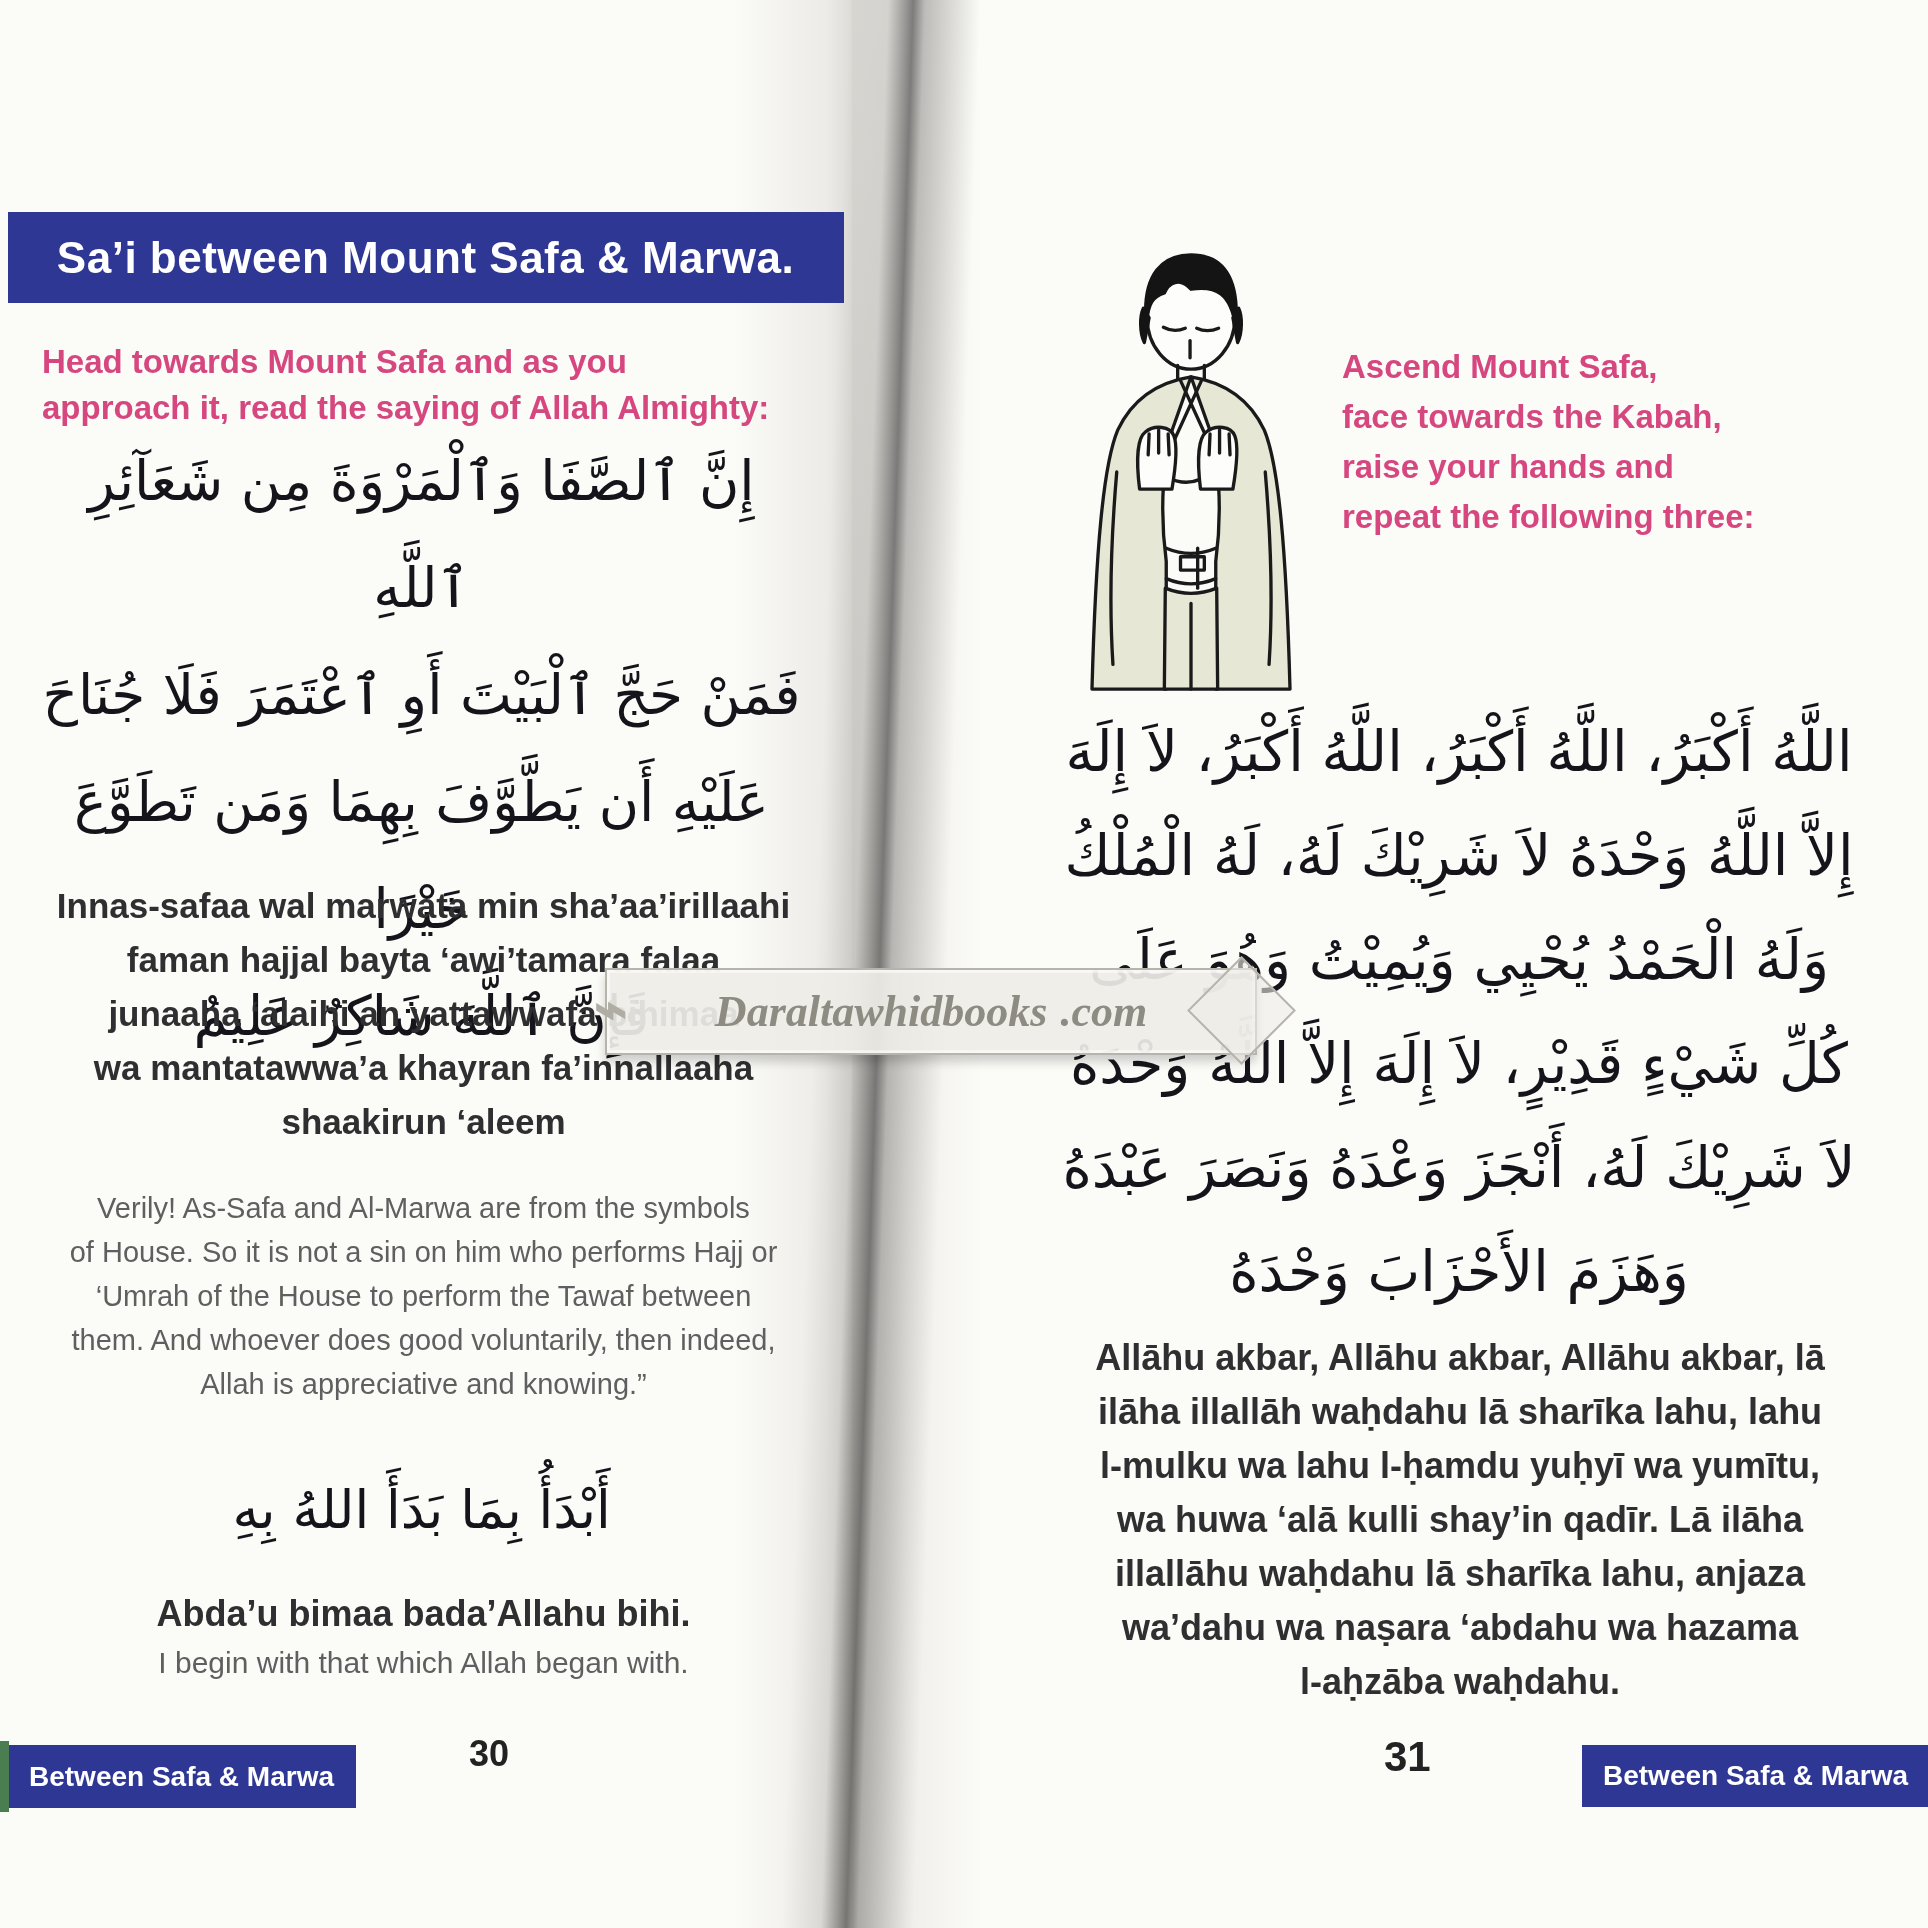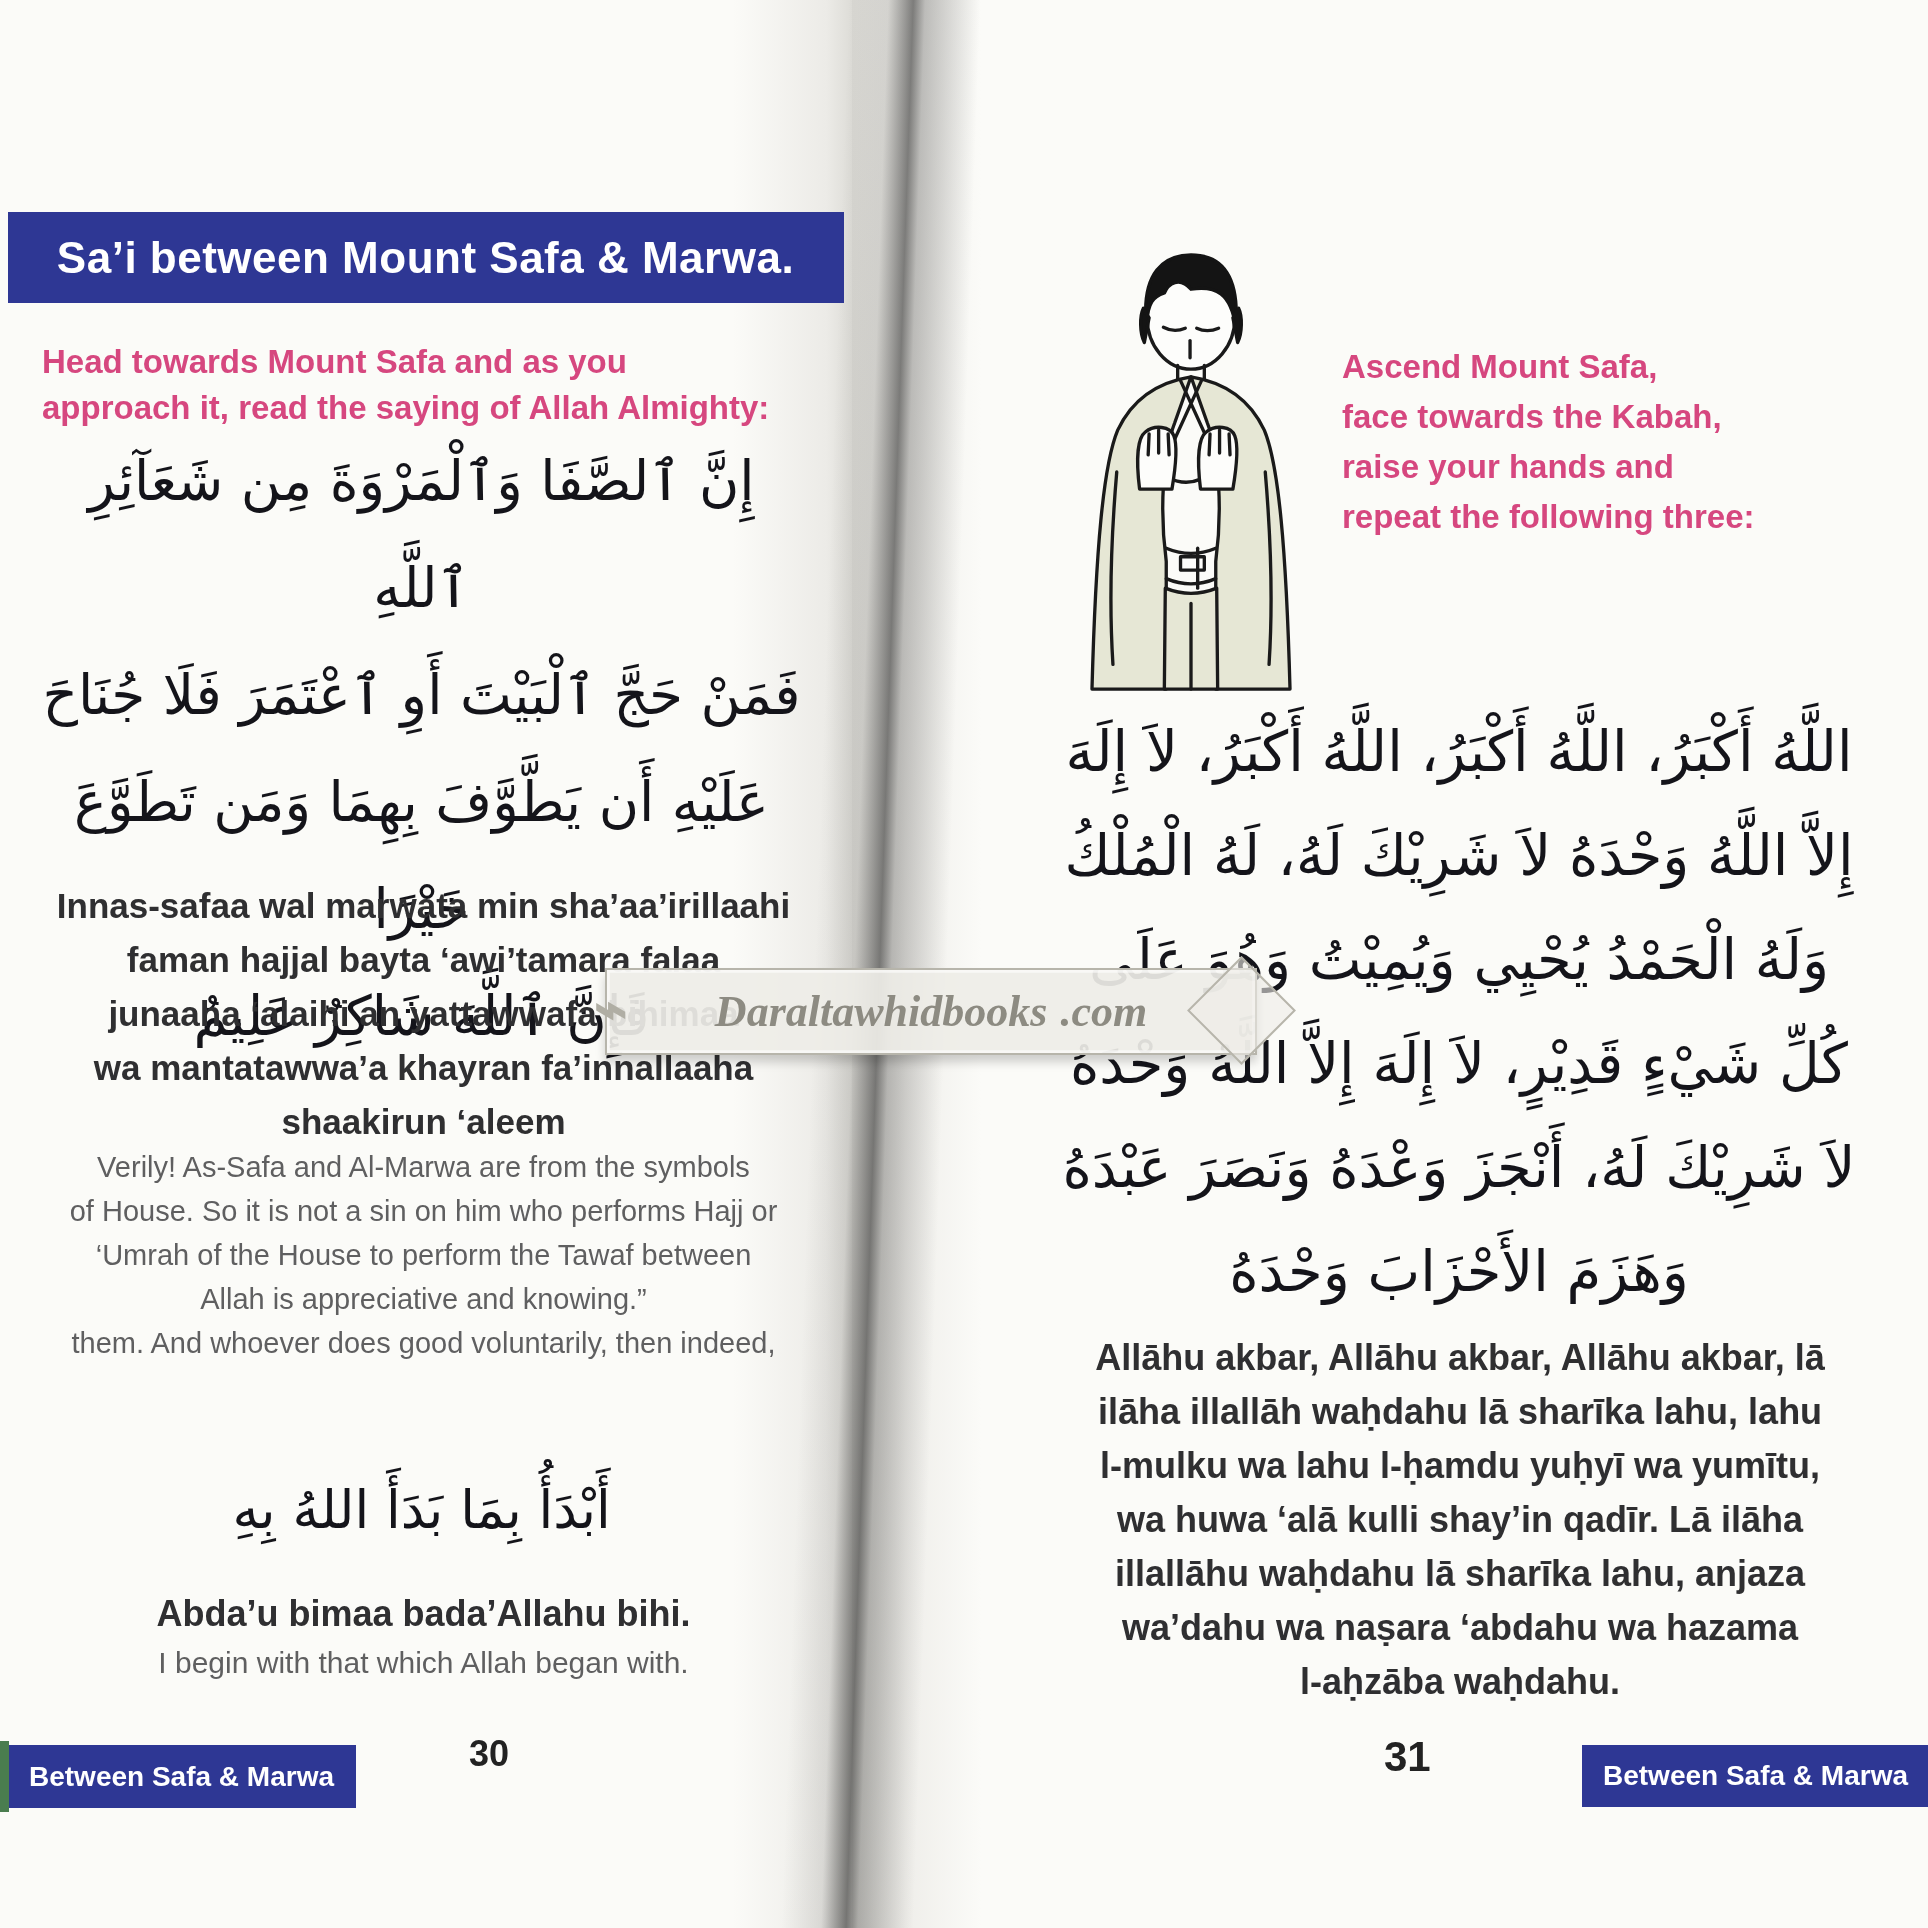--- a/index.html
+++ b/index.html
@@ -21,21 +21,21 @@
   #header-bar{position:absolute;left:7.5px;top:212px;width:836px;height:91px;font-size:44px;letter-spacing:0.5px;}
   .pink{color:#d6477f;font-weight:bold;text-align:left;}
   .ar{font-family:"DejaVu Sans",sans-serif;direction:rtl;text-align:center;color:#14141a;}
   .translit{font-weight:bold;color:#2f2f31;text-align:center;}
   .gray{color:#5f5f60;text-align:center;}
   .line{width:100%;}
   
   #l-instruction{position:absolute;left:42px;top:339px;width:763px;font-size:33px;line-height:46px;}
   #l-arabic{position:absolute;left:38px;top:428px;width:767px;font-size:55px;line-height:107px;}
   #l-translit{position:absolute;left:42px;top:879px;width:763px;font-size:35px;line-height:54px;}
-  #l-translation{position:absolute;left:42px;top:1145px;width:763px;font-size:29px;line-height:44px;}
+  #l-translation{position:absolute;left:42px;top:1186px;width:763px;font-size:29px;line-height:44px;}
   #l-then-say{position:absolute;left:42px;top:1403px;width:763px;font-size:34px;}
   #l-arabic2{position:absolute;left:38px;top:1458px;width:767px;font-size:53px;line-height:104px;}
   #l-translit2{position:absolute;left:42px;top:1593px;width:763px;font-size:36px;}
   #l-translation2{position:absolute;left:42px;top:1646px;width:763px;font-size:30px;}
   #l-pagenum{position:absolute;left:428px;top:1733px;width:122px;text-align:center;font-size:36px;font-weight:bold;color:#222;}
   #l-footer-bar{position:absolute;left:7.5px;top:1745px;width:348px;height:63px;font-size:28px;}
   #edge-strip{position:absolute;left:0;top:1741px;width:9.4px;height:71px;background:#4a7d4f;}
   
   #illustration{position:absolute;left:1045px;top:234px;width:292px;height:476px;}
   #r-instruction{position:absolute;left:1342px;top:342px;width:499px;font-size:33px;line-height:50px;}
@@ -92,22 +92,22 @@
     <div class="line">faman hajjal bayta ‘awi’tamara falaa</div>
     <div class="line">junaaha ‘alaihi an yattawwafa bihimaa</div>
     <div class="line">wa mantatawwa’a khayran fa’innallaaha</div>
     <div class="line">shaakirun ‘aleem</div>
   </div>
 
   <div id="l-translation" class="gray">
     <div class="line">Verily! As-Safa and Al-Marwa are from the symbols</div>
     <div class="line">of House. So it is not a sin on him who performs Hajj or</div>
     <div class="line">‘Umrah of the House to perform the Tawaf between</div>
+    <div class="line">them. And whoever does good voluntarily, then indeed,</div>
     <div class="line">Allah is appreciative and knowing.”</div>
-    <div class="line">them. And whoever does good voluntarily, then indeed,</div>
   </div>
 
 
   <div id="l-arabic2" class="ar">أَبْدَأُ بِمَا بَدَأَ اللهُ بِهِ</div>
   <div id="l-translit2" class="translit">Abda’u bimaa bada’Allahu bihi.</div>
   <div id="l-translation2" class="gray">I begin with that which Allah began with.</div>
 
   <div id="l-pagenum">30</div>
   <div id="l-footer-bar" class="bluebar">
     <span>Between Safa &amp; Marwa</span>

